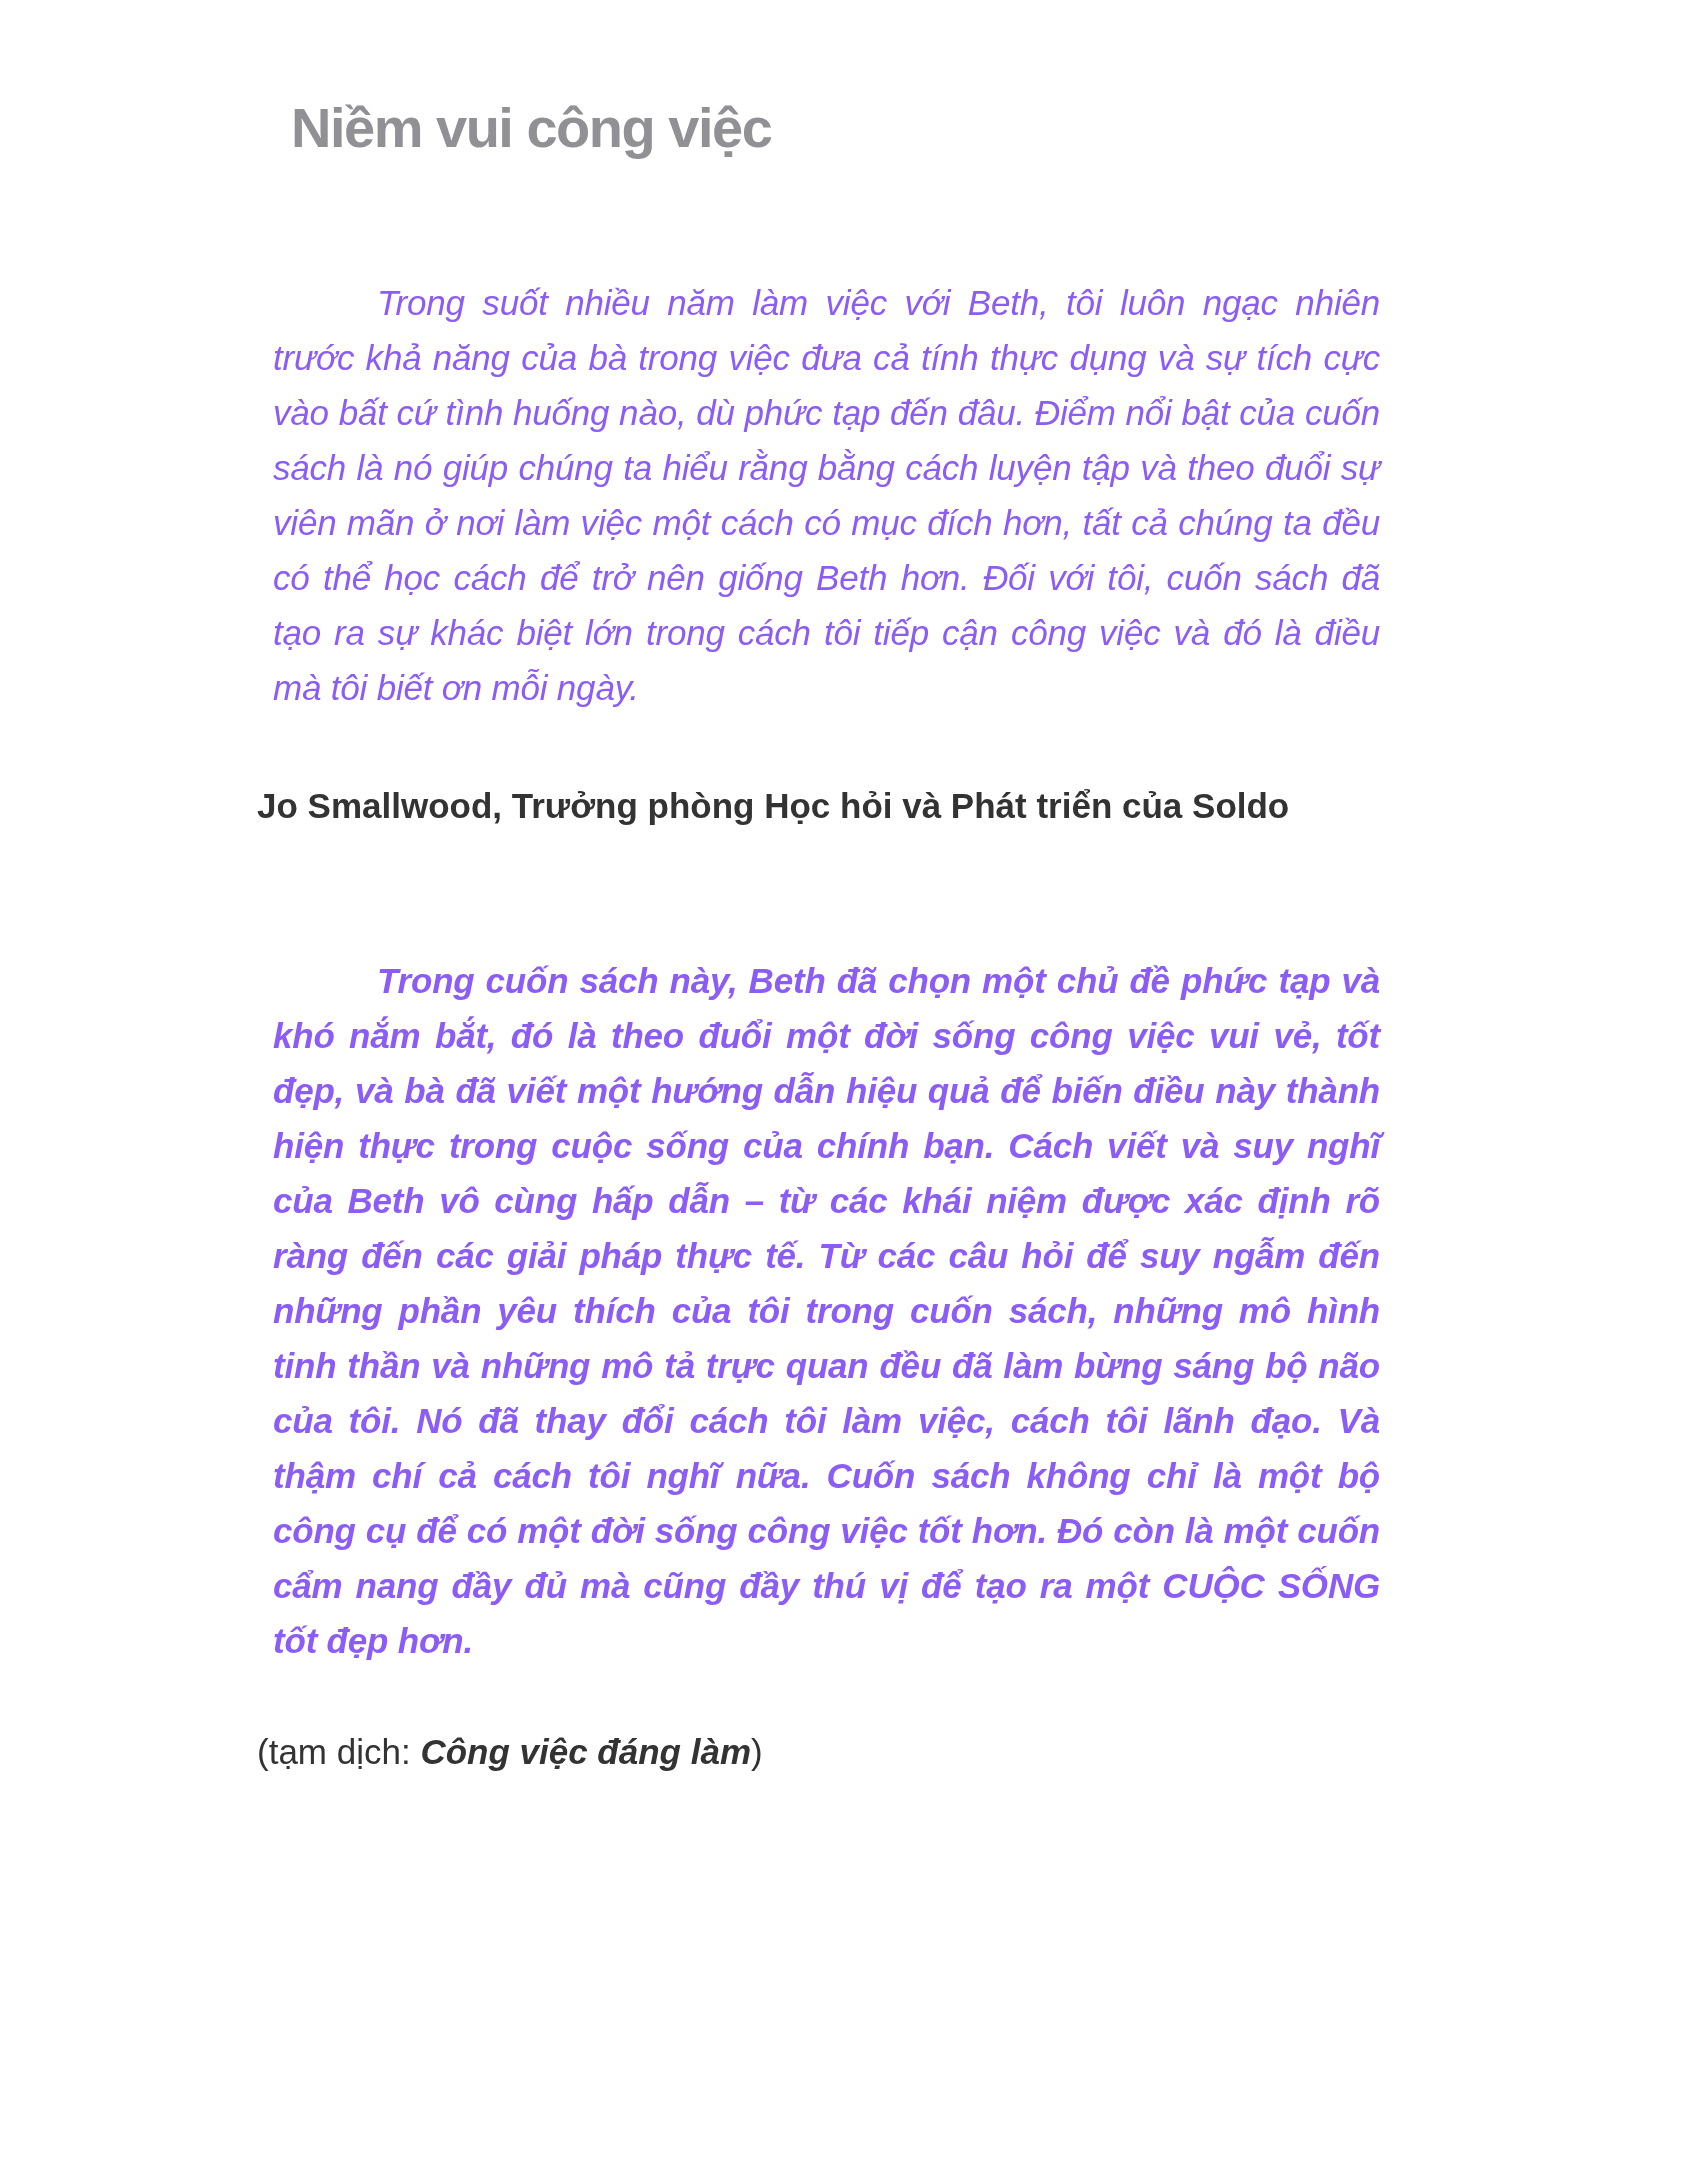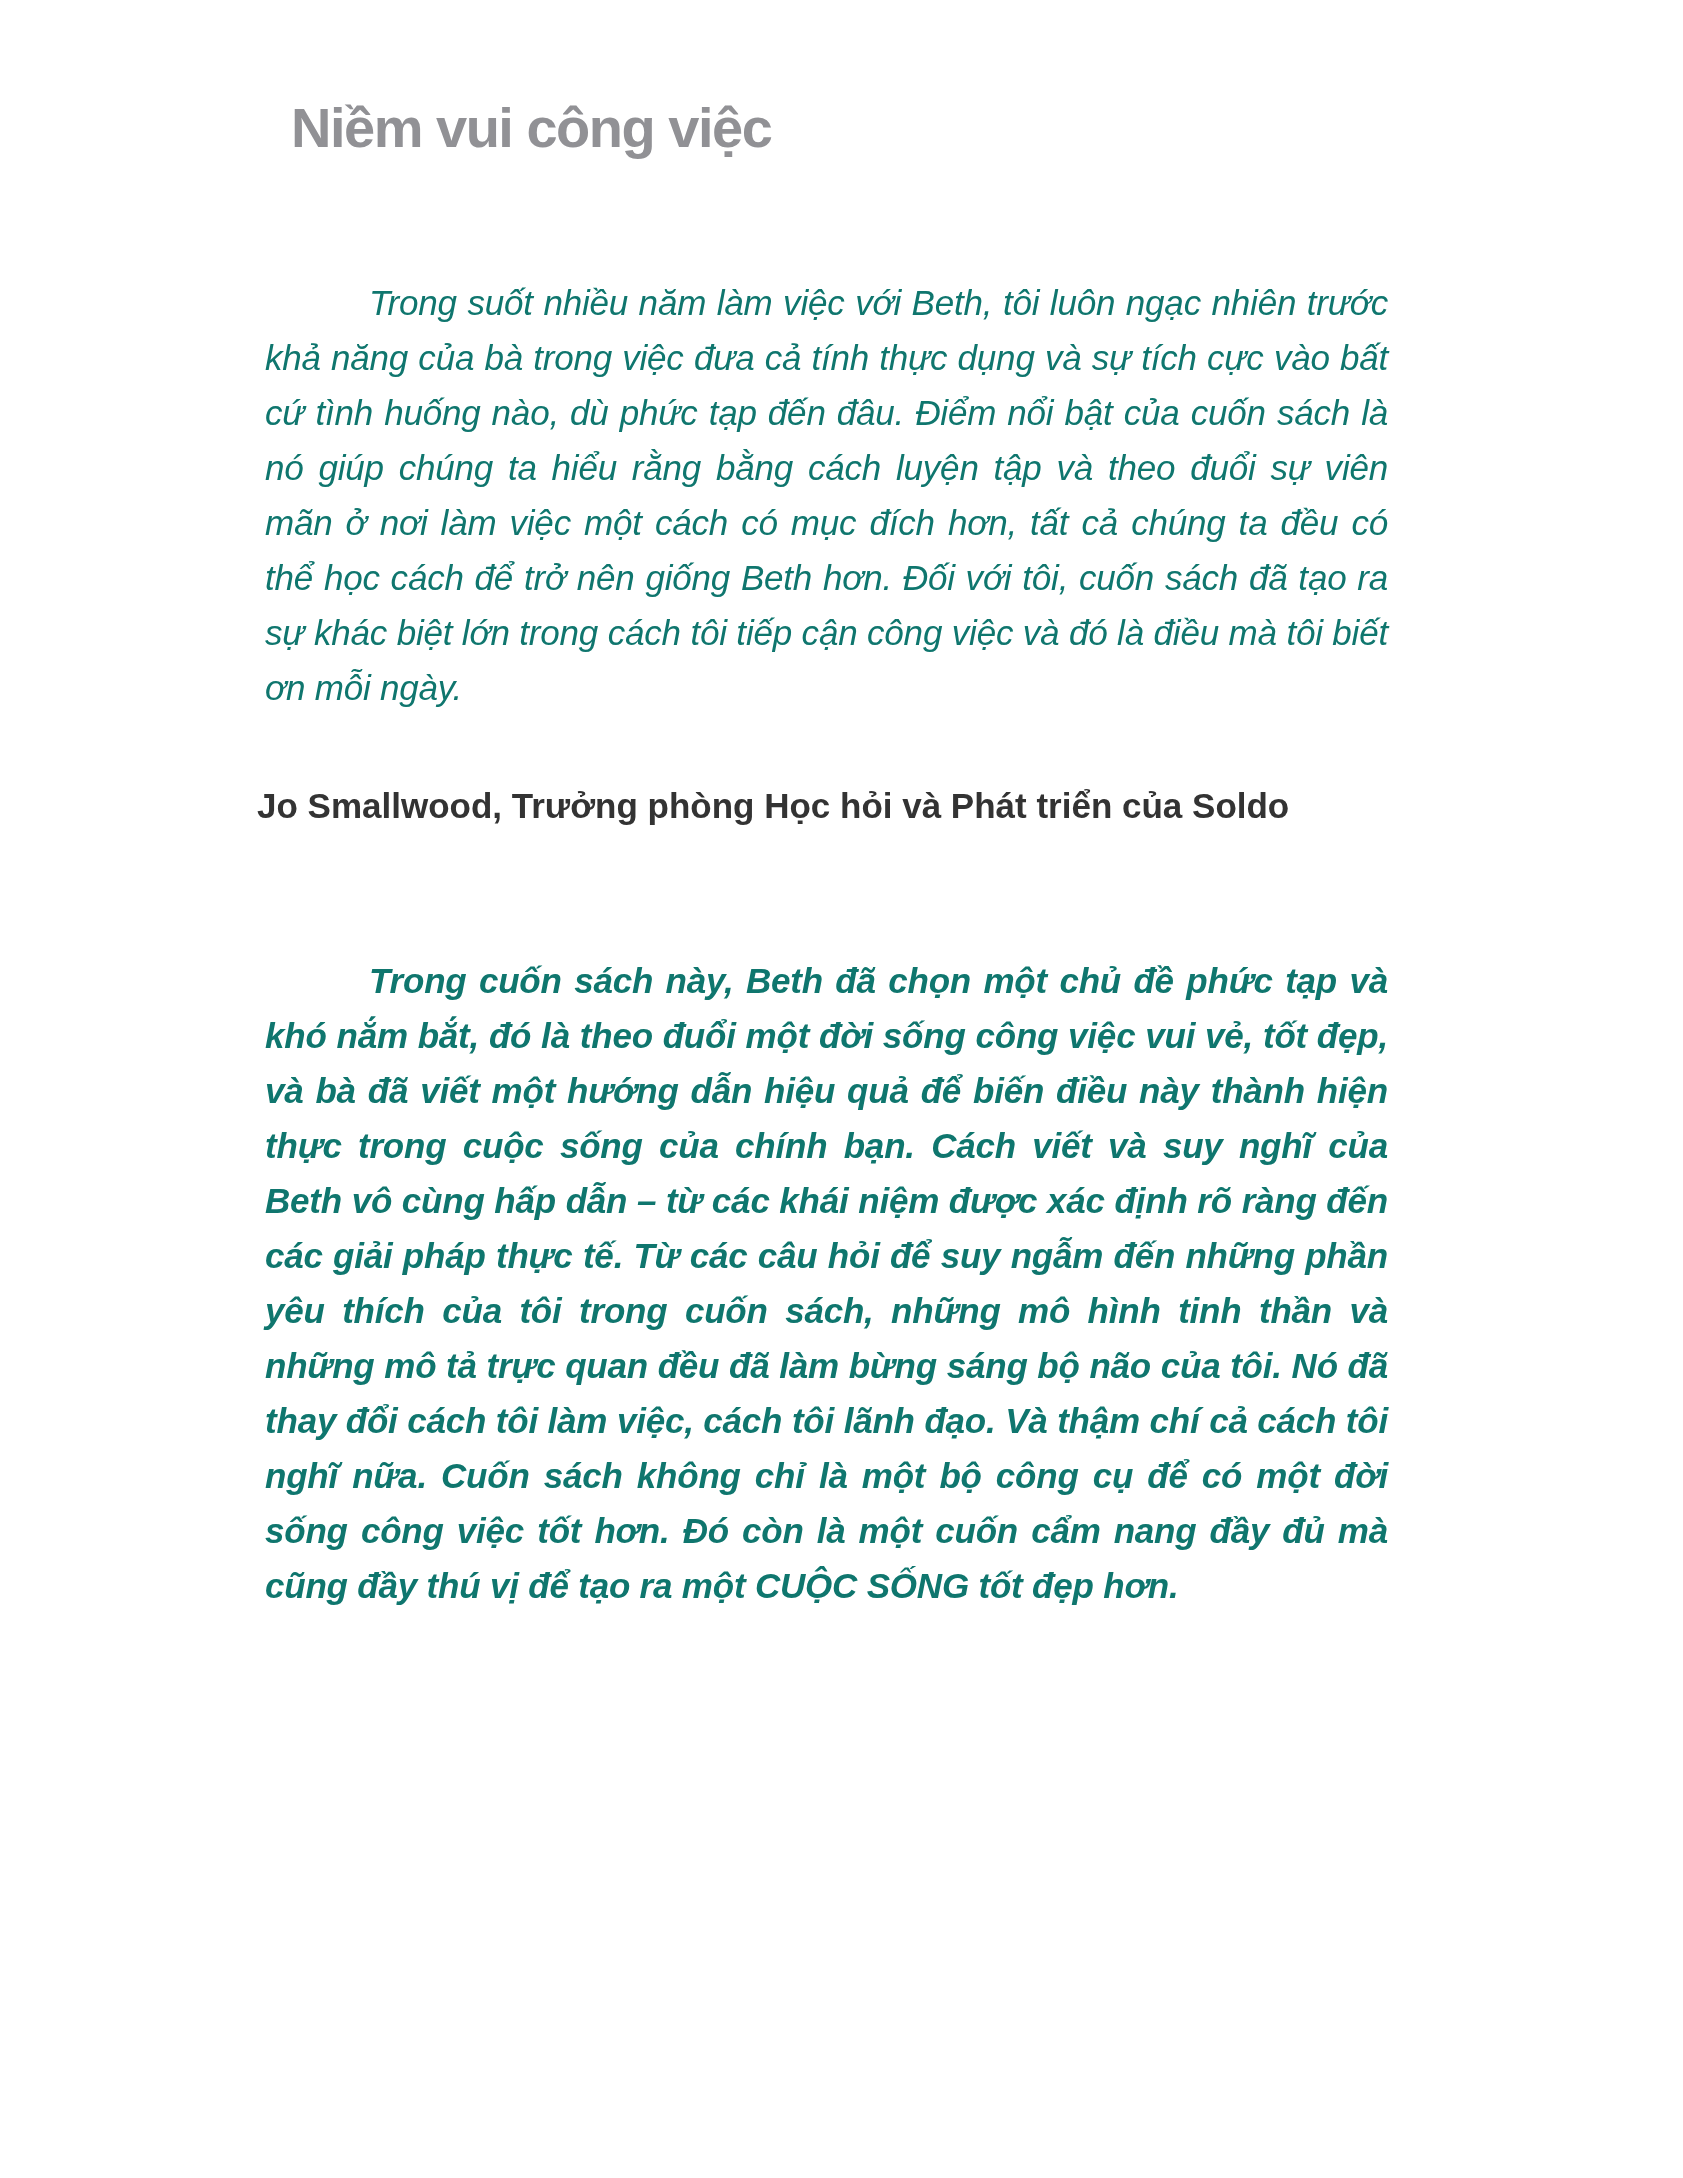--- a/index.html
+++ b/index.html
@@ -19,28 +19,28 @@
   }
   .chapter-title {
     margin: 95px 0 0 34px;
     font-size: 56px;
     font-weight: 700;
     letter-spacing: -1.5px;
     color: #919195;
     line-height: 65px;
   }
   .quote {
-    margin: 8px;
+    margin: 16px;
     font-style: italic;
     font-size: 35px;
     line-height: 55px;
     letter-spacing: -0.2px;
     text-align: justify;
     text-indent: 104px;
-    color: #0f766e;
+    color: #8b5cf6;
   }
   .quote-1 { margin-top: 115px; }
   .quote-2 { margin-top: 114px; font-weight: bold; }
   .attribution {
     margin: 0;
     font-weight: 700;
     font-size: 35px;
     line-height: 67px;
     text-align: left;
     color: #333333;
@@ -67,20 +67,21 @@
     <h1 class="chapter-title">Niềm vui công việc</h1>
 
     <section>
       <p class="quote quote-1">Trong suốt nhiều năm làm việc với Beth, tôi luôn ngạc nhiên trước khả năng của bà trong việc đưa cả tính thực dụng và sự tích cực vào bất cứ tình huống nào, dù phức tạp đến đâu. Điểm nổi bật của cuốn sách là nó giúp chúng ta hiểu rằng bằng cách luyện tập và theo đuổi sự viên mãn ở nơi làm việc một cách có mục đích hơn, tất cả chúng ta đều có thể học cách để trở nên giống Beth hơn. Đối với tôi, cuốn sách đã tạo ra sự khác biệt lớn trong cách tôi tiếp cận công việc và đó là điều mà tôi biết ơn mỗi ngày.</p>
       <p class="attribution attribution-1">Jo Smallwood, Trưởng phòng Học hỏi và Phát triển của Soldo</p>
     </section>
 
     <section>
       <p class="quote quote-2">Trong cuốn sách này, Beth đã chọn một chủ đề phức tạp và khó nắm bắt, đó là theo đuổi một đời sống công việc vui vẻ, tốt đẹp, và bà đã viết một hướng dẫn hiệu quả để biến điều này thành hiện thực trong cuộc sống của chính bạn. Cách viết và suy nghĩ của Beth vô cùng hấp dẫn – từ các khái niệm được xác định rõ ràng đến các giải pháp thực tế. Từ các câu hỏi để suy ngẫm đến những phần yêu thích của tôi trong cuốn sách, những mô hình tinh thần và những mô tả trực quan đều đã làm bừng sáng bộ não của tôi. Nó đã thay đổi cách tôi làm việc, cách tôi lãnh đạo. Và thậm chí cả cách tôi nghĩ nữa. Cuốn sách không chỉ là một bộ công cụ để có một đời sống công việc tốt hơn. Đó còn là một cuốn cẩm nang đầy đủ mà cũng đầy thú vị để tạo ra một CUỘC SỐNG tốt đẹp hơn.</p>
       <div class="attribution attribution-2">
+        <div><span class="normal-weight">(tạm dịch: </span><span class="book-title">Công việc đáng làm</span><span class="normal-weight">)</span></div>
       </div>
     </section>
 
   </div>
 
   <div class="page-number">8</div>
 </div>
 
 
 </body></html>

